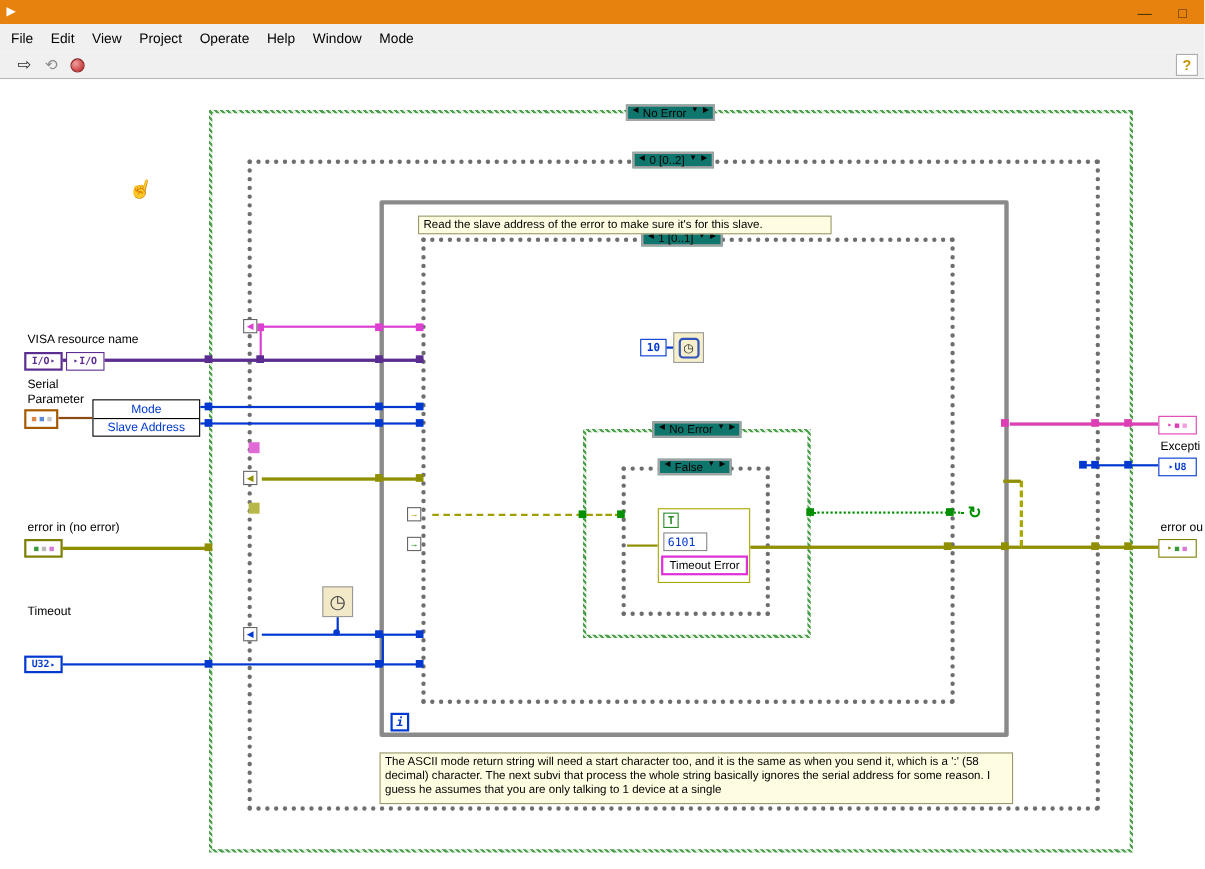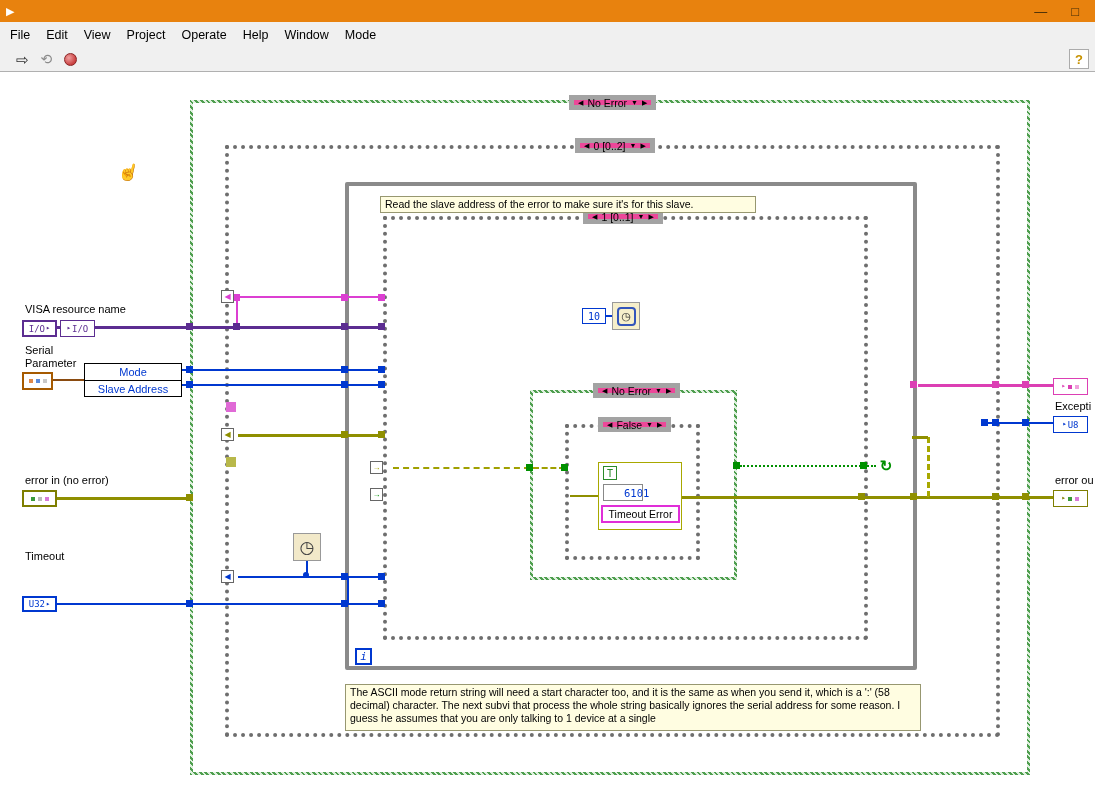--- a/index.html
+++ b/index.html
@@ -23,28 +23,28 @@
   .tb-help{position:absolute;right:6px;top:2px;width:20px;height:20px;background:#fff;border:1px solid #ababab;display:flex;align-items:center;justify-content:center;color:#C79200;font-weight:bold;font-size:13px}
 
   
   #diagram{position:absolute;left:0;top:72px;width:1095px;height:718px;background:#fff}
   .case{position:absolute;background:repeating-linear-gradient(45deg,#4E9E4E 0 2px,#DFF0DF 2px 4px);padding:3px}
   .case .in{width:100%;height:100%;background:#fff}
   .seq{position:absolute;border:4px dotted #6E6E6E;background:#fff}
   .loop{position:absolute;border:4px solid #8A8A8A;background:#fff;border-radius:2px}
   .groupbox{position:absolute;border:1px solid #A8A800;background:#fff}
 
-  .sel{position:absolute;height:15px;background:#ec4899;border:5px solid #a3a3a3;display:flex;align-items:center;gap:4px;padding:0 4px;font-size:10.5px;white-space:nowrap}
+  .sel{position:absolute;height:15px;background:#0f766e;border:2px solid #a3a3a3;display:flex;align-items:flex-start;gap:4px;padding:0 4px;font-size:10.5px;white-space:nowrap}
   .sel .tri{font-size:7px;line-height:1}
 
   .comment{position:absolute;background:#FFFDE1;border:1px solid #979770;font-size:10.5px;line-height:13px;padding:1px 4px;color:#000;overflow:hidden}
   .lbl{position:absolute;font-size:11px;line-height:13px;color:#000;white-space:nowrap}
   .lbl.wrap{white-space:normal}
 
-  .term{position:absolute;background:#fff;display:flex;align-items:center;justify-content:center;gap:1px;font-family:"DejaVu Sans Mono",monospace;font-size:9px;font-weight:normal}
+  .term{position:absolute;background:#fff;display:flex;align-items:center;justify-content:center;gap:1px;font-family:"DejaVu Sans Mono",monospace;font-size:9px;font-weight:bold}
   .term .arr{font-size:7px;line-height:1}
   .bit{display:inline-block;width:4px;height:4px;margin:0 1px}
 
   .w{position:absolute}
   .jct{position:absolute;width:7px;height:7px}
   .seqlocal{position:absolute;width:13px;height:13px;background:#fff;border:1px solid #666;display:flex;align-items:center;justify-content:center;font-size:8px;line-height:1}
 
   .ubrow{height:16px;display:flex;align-items:center;justify-content:center;color:#0038D0;font-size:11px}
   .ubrow + .ubrow{border-top:1px solid #000}
 
@@ -261,21 +261,21 @@
     <div class="icon-node" style="left:612px;top:230px;width:28px;height:28px;background:#F6EFCB;border:1px solid #9A9A9A">
       <span style="display:flex;align-items:center;justify-content:center;width:19px;height:19px;border:2px solid #3355BB;border-radius:4px;font-size:11px;color:#333">◷</span>
     </div>
 
     <div class="icon-node" style="left:293px;top:461px;width:28px;height:28px;background:#F2E9C9;border:1px solid #999999">
       <span style="font-size:17px;color:#444">◷</span>
     </div>
 
     <div class="groupbox" style="left:598px;top:390px;width:84px;height:68px">
       <div class="term" style="left:4px;top:3px;width:14px;height:14px;border:1px solid #2A8A2A;color:#2A8A2A;font-size:10px">T</div>
-      <div class="term" style="left:4px;top:21px;width:40px;height:17px;border:1px solid #888888;color:#0038D0;font-size:10.5px;justify-content:flex-start;padding-left:20px;font-weight:normal">6101</div>
+      <div class="term" style="left:4px;top:21px;width:40px;height:17px;border:1px solid #888888;color:#0038D0;font-size:10.5px;justify-content:flex-start;padding-left:3px;font-weight:normal">6101</div>
       <div class="term" style="left:2px;top:42px;width:79px;height:18px;border:2px solid #E02ED8;color:#000;font-family:'Liberation Sans',sans-serif;font-size:10.5px;font-weight:normal">Timeout Error</div>
     </div>
 
     <div class="term" style="left:355px;top:576px;width:17px;height:17px;border:2px solid #0038D0;color:#0038D0;font-size:11px;font-style:italic">i</div>
     <div class="icon-node" style="left:876px;top:384px;width:20px;height:20px;color:#009000;font-size:15px;font-weight:bold">↻</div>
 
     <div style="position:absolute;left:118px;top:90px;font-size:17px;color:#555;transform:rotate(14deg)">☝</div>
 
   </div>
 </div>

